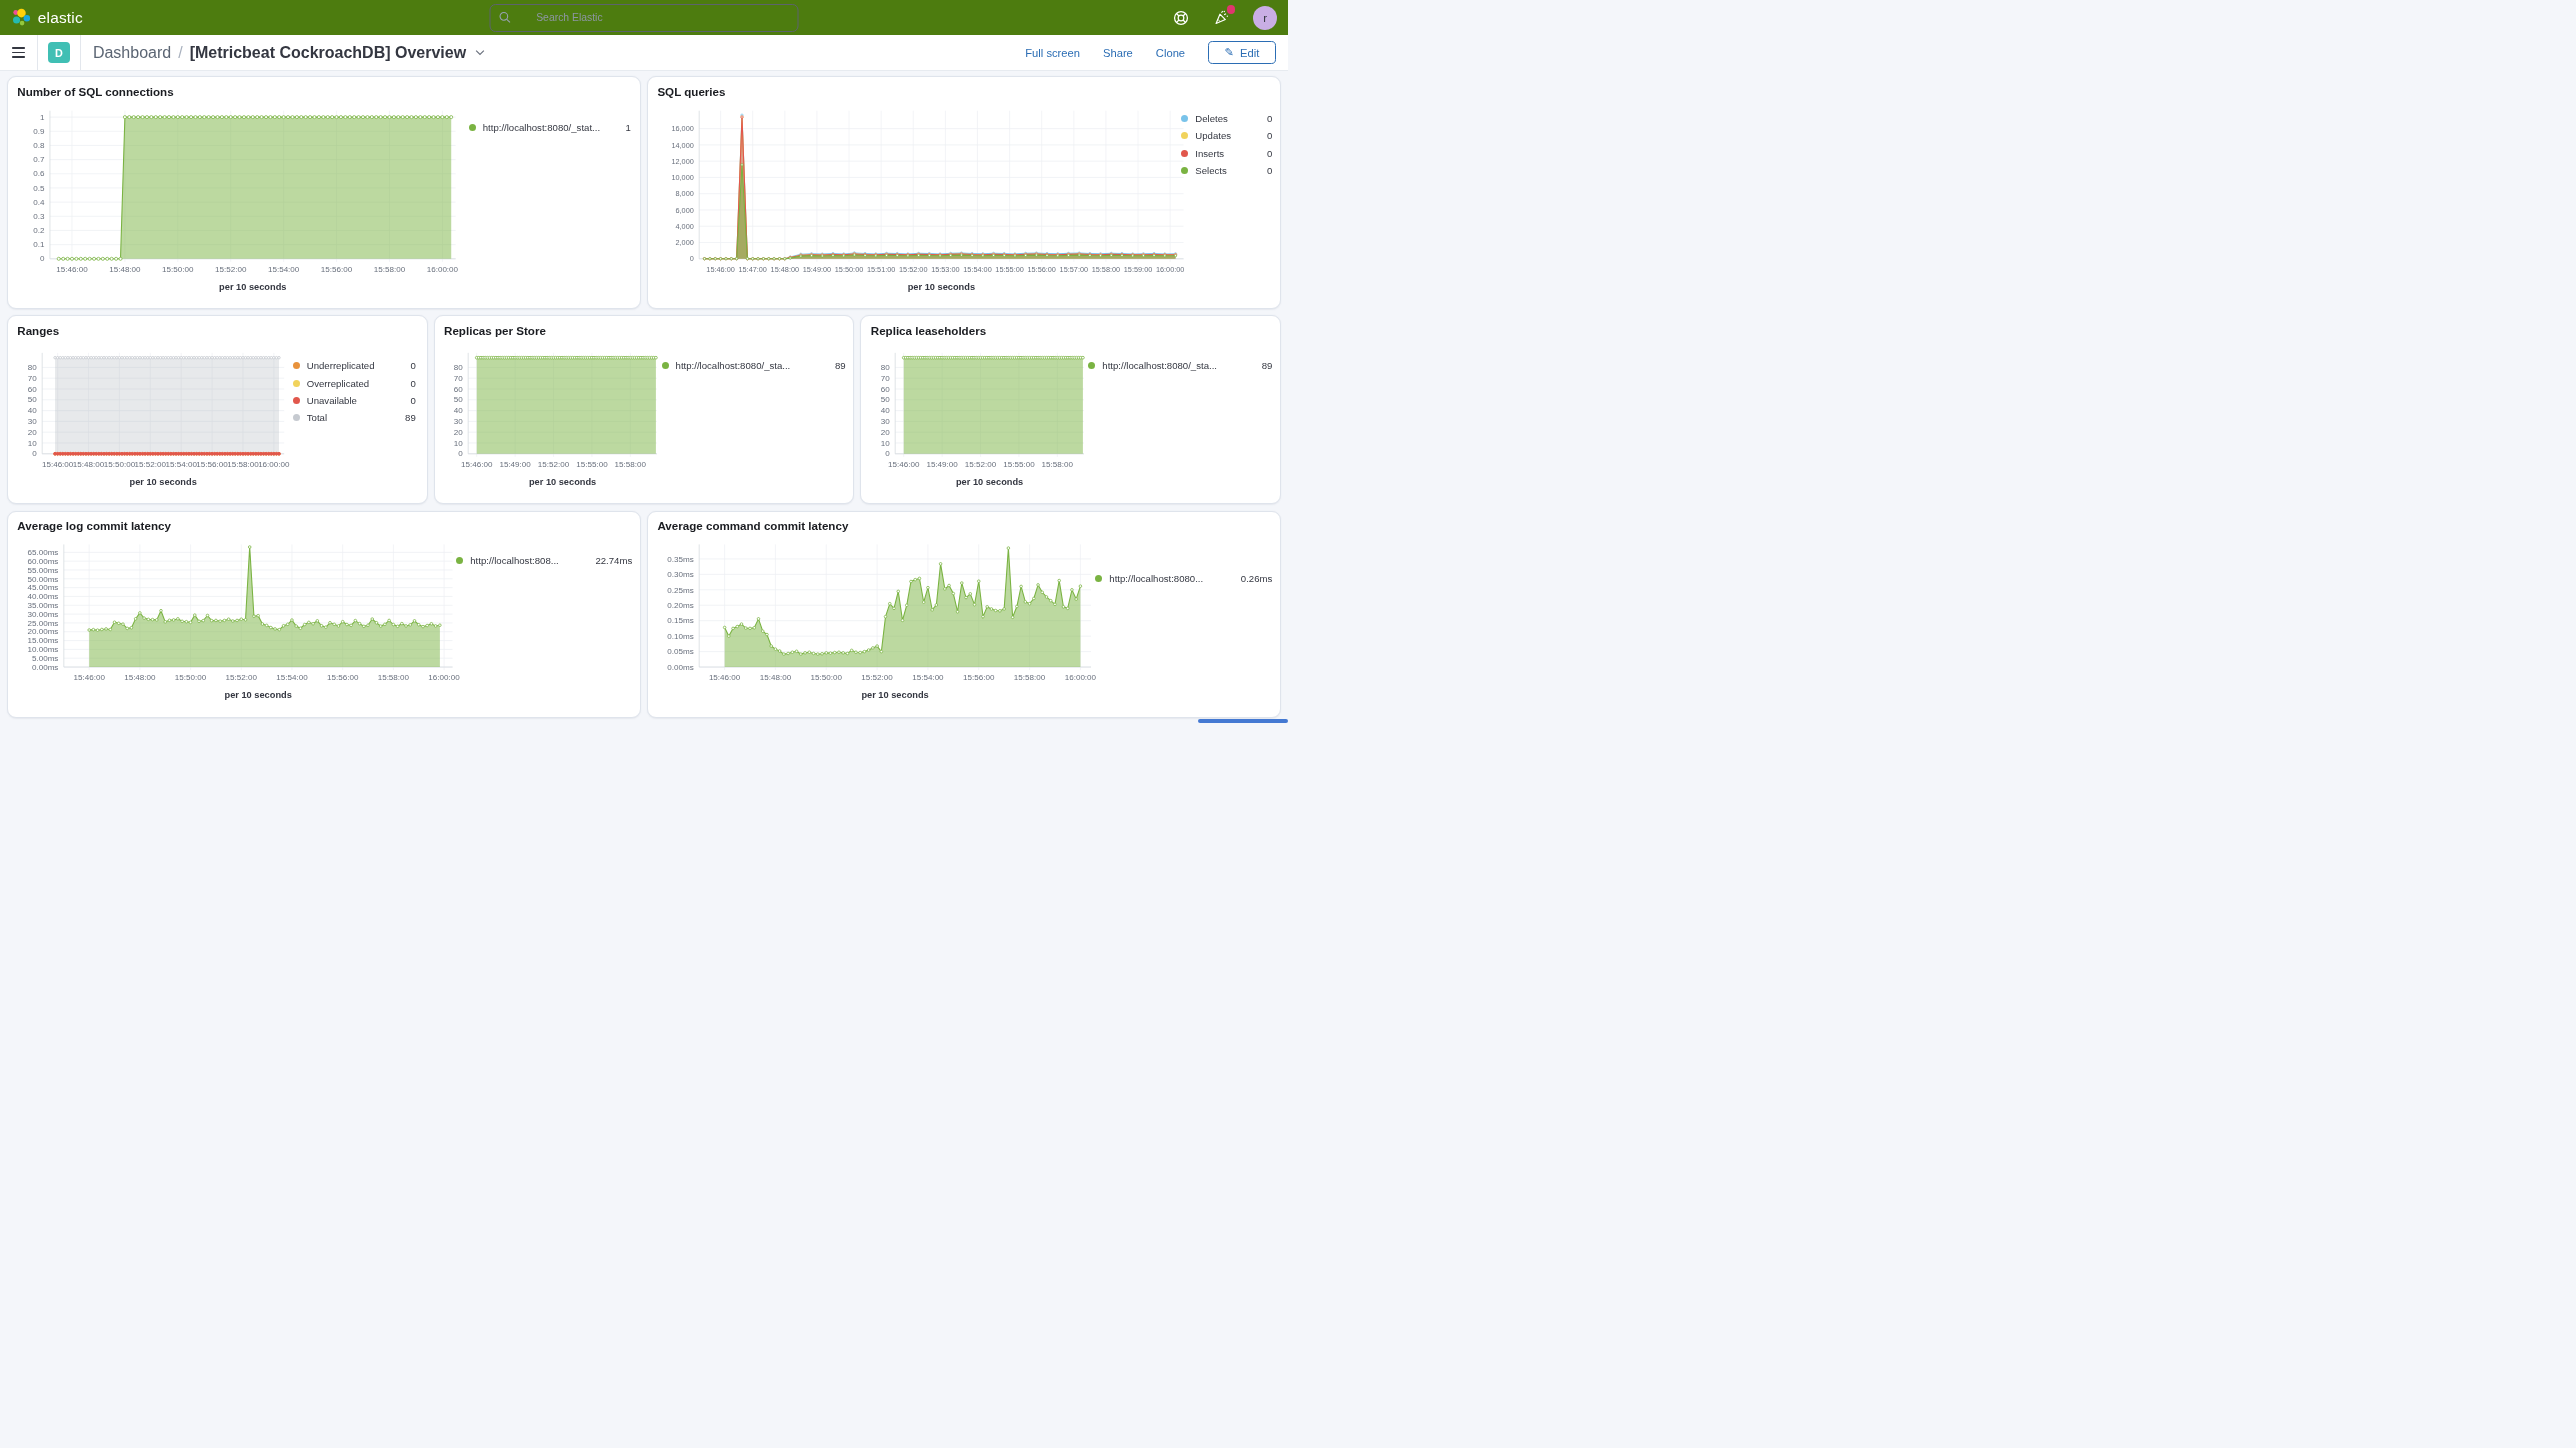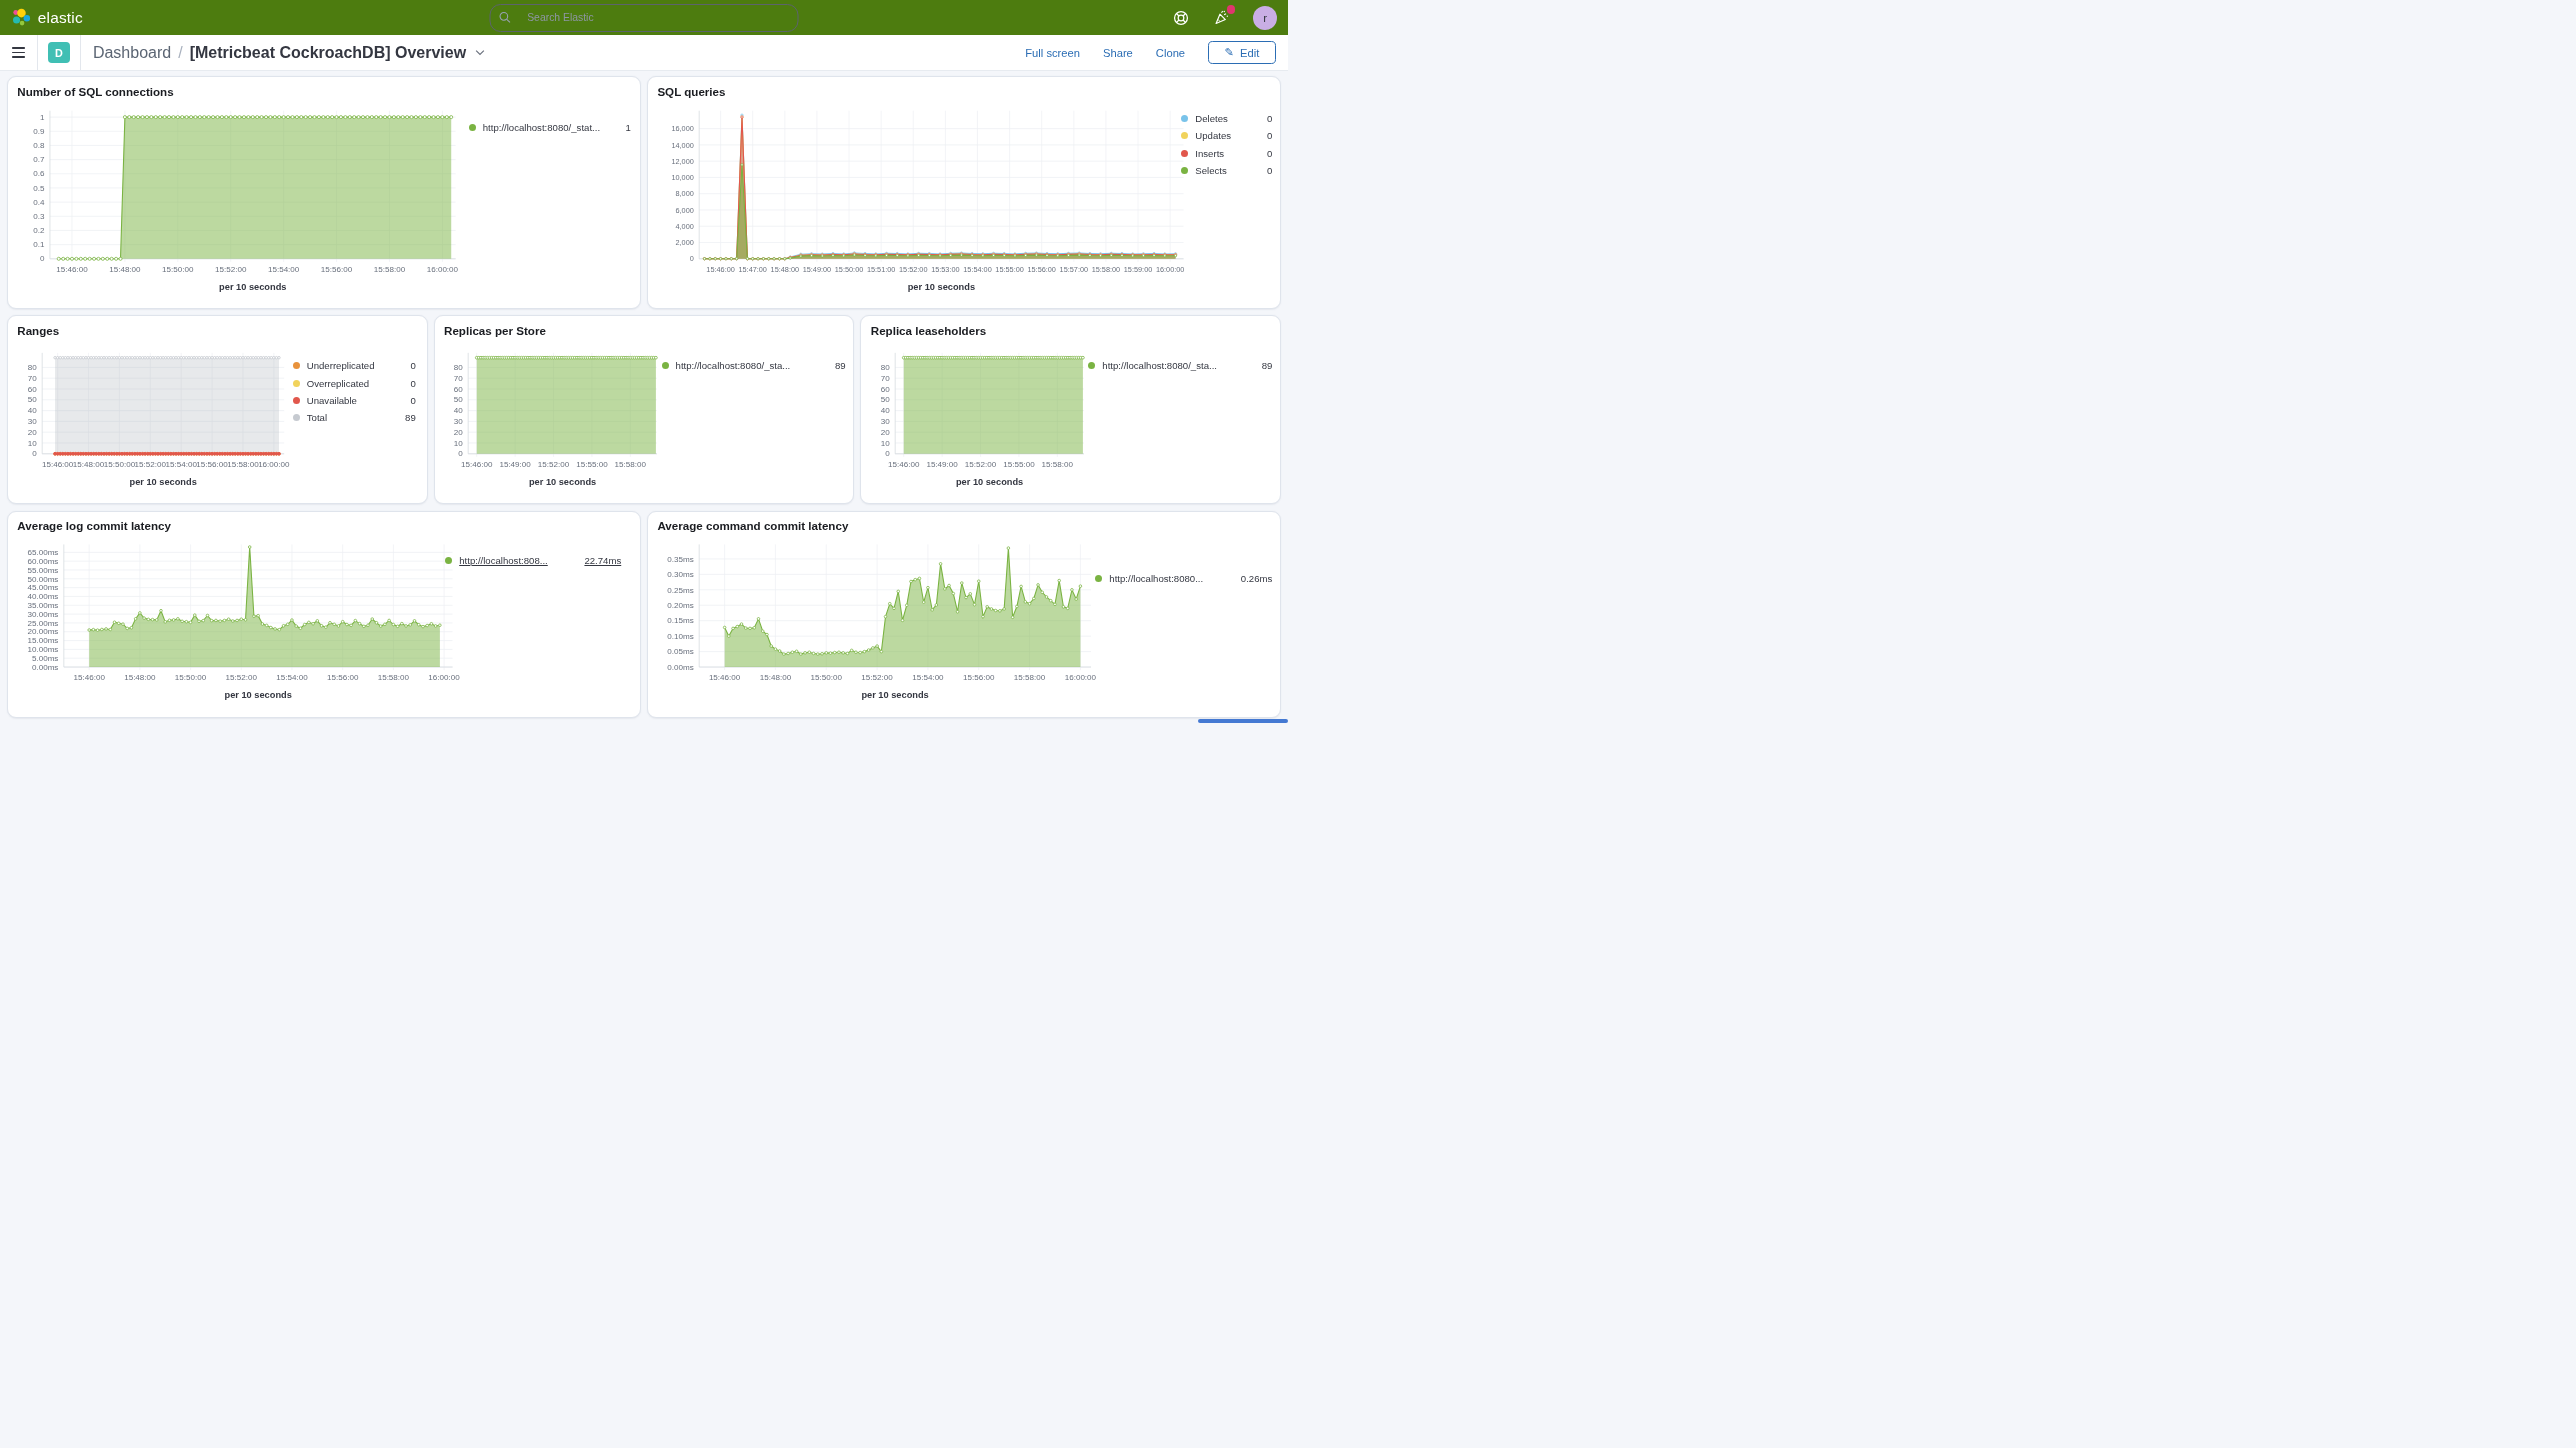--- a/index.html
+++ b/index.html
@@ -1,20 +1,20 @@
 <!DOCTYPE html>
 <html style="font-size:12.3px"><head>
 <meta charset="utf-8">
 <style>
   html,body{margin:0;padding:0}
   body{width:1288px;height:724px;background:#f4f6fa;font-family:"Liberation Sans",sans-serif;overflow:hidden;position:relative;color:#343741}
   
   .topbar{height:35px;background:#4d7c0f;display:flex;align-items:center;padding:0 10.8px;position:relative}
   .logo{display:flex;align-items:center;gap:7px;color:#fff;font-size:15.4px;letter-spacing:0.2px}
-  .searchbox{position:absolute;left:50%;transform:translateX(-50%);width:309px;height:28px;border:0.8px solid #5c636d;border-radius:11px;display:flex;align-items:center;padding:0 7.7px;gap:14px;box-sizing:border-box}
+  .searchbox{position:absolute;left:50%;transform:translateX(-50%);width:309px;height:28px;border:0.8px solid #5c636d;border-radius:6px;display:flex;align-items:center;padding:0 7.7px;gap:23px;box-sizing:border-box}
   .searchbox input{flex:1;background:transparent;border:none;outline:none;color:#d4dae3;font-size:10.4px;font-family:"Liberation Sans",sans-serif}
   .searchbox input::placeholder{color:#8d96a3}
   .topbar-right{margin-left:auto;display:flex;align-items:center;gap:21px}
   .icon-btn{position:relative;display:flex;align-items:center;justify-content:center;width:20px;height:20px;cursor:pointer}
   .notif-dot{position:absolute;top:-2.3px;right:-3.1px;width:8.5px;height:8.5px;border-radius:50%;background:#e0366e}
   .avatar{width:24px;height:24px;border-radius:50%;background:#c9aee5;color:#343741;display:flex;align-items:center;justify-content:center;font-size:11.6px}
   
   .toolbar{height:35px;background:#fff;display:flex;align-items:center;box-shadow:0 0.8px 0 #e4e8ee;position:relative;z-index:2}
   .hamburger{width:37px;height:35px;display:flex;flex-direction:column;align-items:center;justify-content:center;gap:2.7px;cursor:pointer}
   .hamburger span{width:13px;height:1.9px;background:#343741;border-radius:0.8px}
@@ -1395,21 +1395,21 @@
             <circle cx="505.7" cy="113.7" r="1.7" fill="#fff" stroke="#7ab342" stroke-width="1"></circle>
             <circle cx="511.2" cy="112.3" r="1.7" fill="#fff" stroke="#7ab342" stroke-width="1"></circle>
             <circle cx="516.7" cy="107.1" r="1.7" fill="#fff" stroke="#7ab342" stroke-width="1"></circle>
             <circle cx="522.2" cy="112.1" r="1.7" fill="#fff" stroke="#7ab342" stroke-width="1"></circle>
             <circle cx="527.7" cy="114.6" r="1.7" fill="#fff" stroke="#7ab342" stroke-width="1"></circle>
             <circle cx="533.1" cy="113.2" r="1.7" fill="#fff" stroke="#7ab342" stroke-width="1"></circle>
             <circle cx="538.6" cy="110.9" r="1.7" fill="#fff" stroke="#7ab342" stroke-width="1"></circle>
             <circle cx="544.1" cy="113.7" r="1.7" fill="#fff" stroke="#7ab342" stroke-width="1"></circle>
             <circle cx="549.6" cy="112.8" r="1.7" fill="#fff" stroke="#7ab342" stroke-width="1"></circle>
           </svg>
-          <div class="legend" style="top: 17px; right: 11px; width: 176px; text-decoration: underline;">
+          <div class="legend" style="top: 17px; right: 0px; width: 176px;">
             <div class="lg-row">
               <span class="lg-dot" style="background: rgb(122, 179, 66);"></span>
               <span>http://localhost:808...</span>
               <span class="lg-val">22.74ms</span>
             </div>
           </div>
         </div>
     </article>
     <article class="panel" id="panel-6">
       <h3>Average command commit latency</h3>

